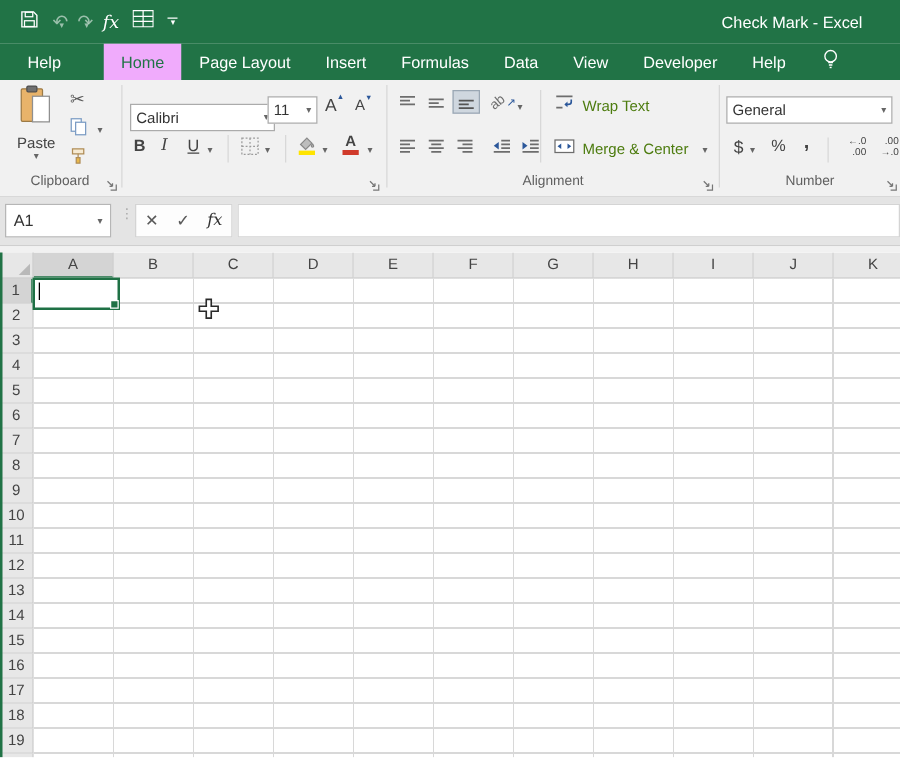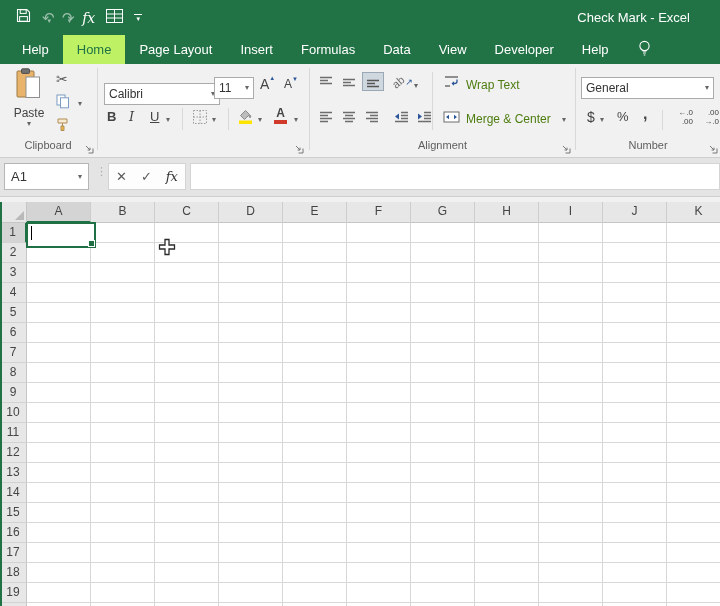--- a/index.html
+++ b/index.html
@@ -13,21 +13,21 @@
   .qat .mini-caret{color:rgba(255,255,255,.55);font-size:7px;margin-left:-7px;}
   .qat-fx{color:#fff;font-family:"DejaVu Serif",serif;font-style:italic;font-size:14px;}
   .qat-custom{display:flex;flex-direction:column;align-items:center;color:#fff;}
   .qat-custom .bar{width:8px;border-top:1px solid #fff;margin-bottom:1px;}
   .qat-custom .car{font-size:7px;line-height:5px;color:#fff;}
   .win-title{position:absolute;right:30px;top:10px;color:#fff;font-size:13px;}
 
   
   .tabbar{position:absolute;left:0;top:35px;width:720px;height:29px;background:#217346;display:flex;align-items:stretch;padding-left:8px;box-sizing:border-box;}
   .rtab{color:#fff;font-size:13px;line-height:29px;padding:0 14px;white-space:nowrap;}
-  .rtab.active{background:#bef264;color:#217346;}
+  .rtab.active{background:#f0abfc;color:#217346;margin-left:20px;}
   .tellme-wrap{display:flex;align-items:center;margin-left:14px;white-space:nowrap;}
 
   
   .ribbon{position:absolute;left:0;top:64px;width:720px;height:93px;background:#f1f1f1;border-bottom:1px solid #cfcfcf;}
   .gsep{position:absolute;top:4px;height:82px;width:1px;background:#d8d8d8;}
   .glabel{position:absolute;top:75px;font-size:11px;color:#5f5f5f;text-align:center;}
   .launcher{position:absolute;width:10px;height:10px;}
   .combo{position:absolute;background:#fff;border:1px solid #ababab;font-size:12px;color:#333;
          display:flex;align-items:center;padding:0 4px;box-sizing:border-box;}
   .combo .cval{flex:1;}

